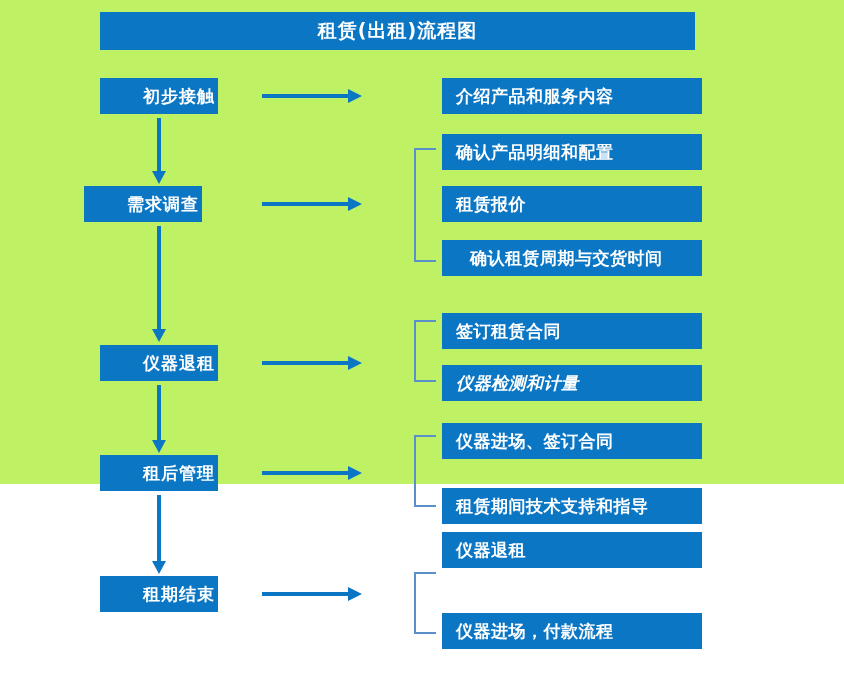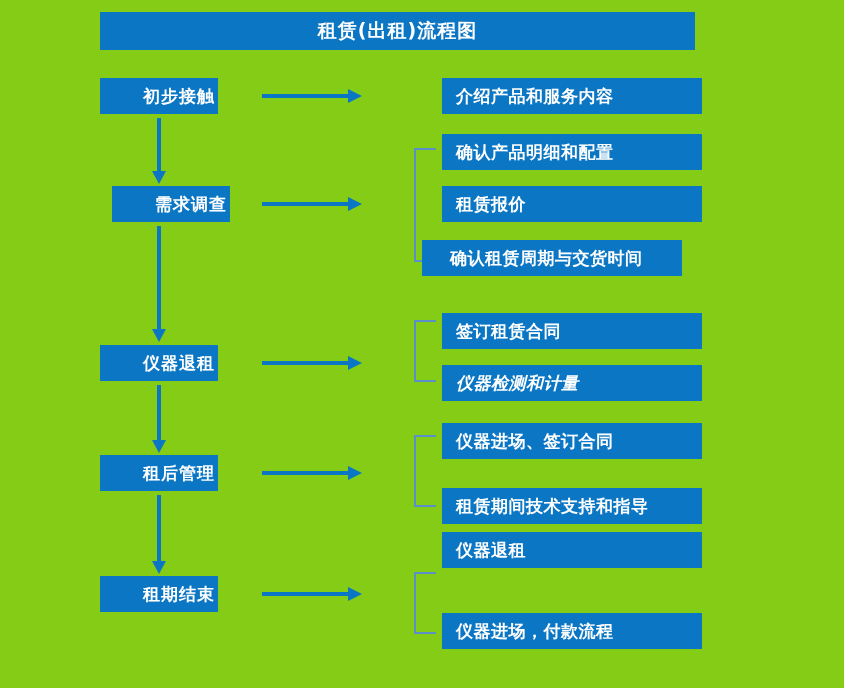--- a/index.html
+++ b/index.html
@@ -10,22 +10,22 @@
   body {
     width: 844px;
     height: 688px;
     background: #ffffff;
     font-family: "DejaVu Sans", "Liberation Sans", sans-serif;
     overflow: hidden;
   }
   #canvas {
     position: relative;
     width: 844px;
-    height: 688px;
-    background: #84cc16;
+    height: 484px;
+    background: #bef264;
   }
 
   
   .title-bar {
     position: absolute;
     left: 100px;
     top: 12px;
     width: 595px;
     height: 38px;
     background: #0B76C4;
@@ -125,21 +125,21 @@
 </style>
 </head>
 <body>
 
 <div id="canvas">
 
   <div class="title-bar">租赁(出租)流程图</div>
 
   <div class="box box-left" style="left:100px; top:78px;">初步接触</div>
 
-  <div class="box box-left" style="left:112px; top:186px;">需求调查</div>
+  <div class="box box-left" style="left:84px; top:186px;">需求调查</div>
 
   <div class="box box-left" style="left:100px; top:345px;">仪器退租</div>
 
   <div class="box box-left" style="left:100px; top:576px;">租期结束</div>
 
   <div class="box box-left" style="left:100px; top:455px;">租后管理</div>
 
   <div class="v-arrow" style="left:152px; top:118px; height:66px;">
     <div class="shaft" style="height:53px;"></div>
     <div class="head" style="top:53px;"></div>
@@ -188,21 +188,21 @@
   <div class="bracket" style="left:414px; top:435px; height:72px;"></div>
 
   <div class="bracket" style="left:414px; top:572px; height:62px;"></div>
 
   <div class="box box-right" style="left:442px; top:78px;">介绍产品和服务内容</div>
 
   <div class="box box-right" style="left:442px; top:134px;">确认产品明细和配置</div>
 
   <div class="box box-right" style="left:442px; top:186px;">租赁报价</div>
 
-  <div class="box box-right" style="left:422px; top:240px;padding-left:28px;">确认租赁周期与交货时间</div>
+  <div class="box box-right" style="left:442px; top:240px;padding-left:28px;">确认租赁周期与交货时间</div>
 
   <div class="box box-right" style="left:442px; top:313px;">签订租赁合同</div>
 
   <div class="box box-right" style="left:442px; top:365px;font-style:italic;">仪器检测和计量</div>
 
   <div class="box box-right" style="left:442px; top:423px;">仪器进场、签订合同</div>
 
   <div class="box box-right" style="left:442px; top:488px;">租赁期间技术支持和指导</div>
 
   <div class="box box-right" style="left:442px; top:532px;">仪器退租</div>

